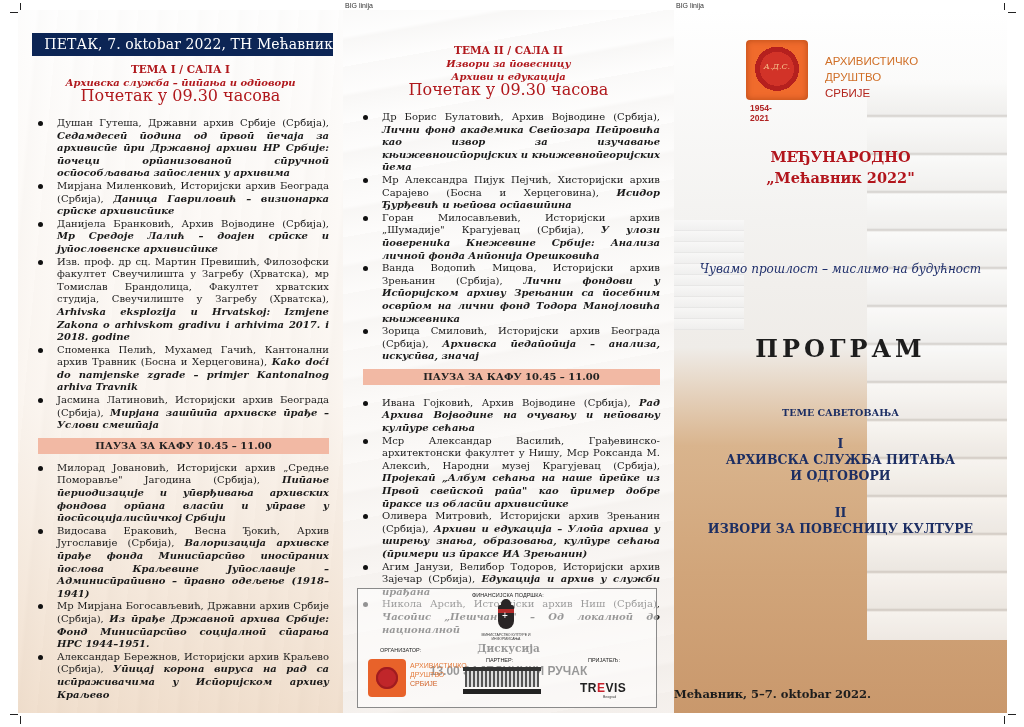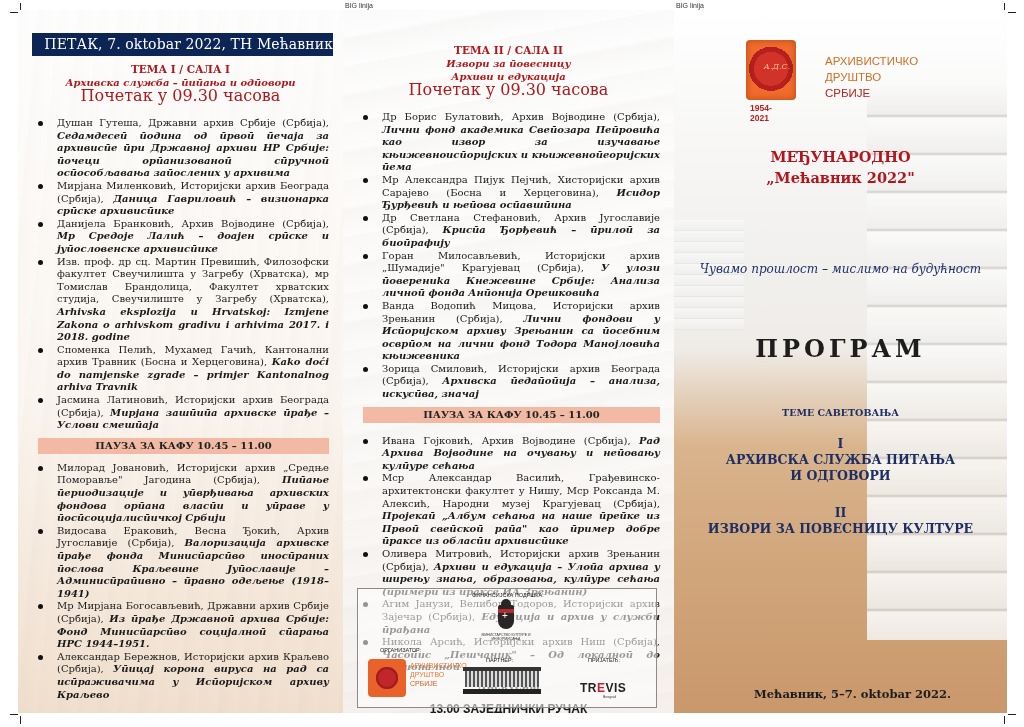--- a/index.html
+++ b/index.html
@@ -92,21 +92,21 @@
   .partner-bld .facade { position: absolute; left: 2px; top: 4px; width: 74px; height: 16px; background: repeating-linear-gradient(90deg, #555 0px, #555 2px, #ddd 2px, #ddd 4px); }
   .partner-bld .cap { position: absolute; left: 0; top: 22px; width: 78px; height: 5px; background: #222; }
 
   .trevis { position: absolute; left: 222px; top: 92px; font-size: 12px; font-weight: bold; color: #222; letter-spacing: 0.5px; }
   .trevis .e { color: #c8202b; }
   .trevis-sub { position: absolute; left: 245px; top: 106px; font-size: 3.5px; color: #444; }
 
   
   .logo-block { position: absolute; left: 72px; top: 30px; }
   .logo-sq {
-    position: absolute; left: 0; top: 0; width: 50px; height: 60px;
+    position: absolute; left: 0; top: 0; width: 62px; height: 60px;
     background: radial-gradient(circle at 50% 48%, #d23328 0 17px, #b5201e 17px 22px, transparent 22px), #f06b2c;
     border-radius: 4px; box-shadow: inset 0 0 6px rgba(120,40,0,0.5);
   }
   .logo-sq .monogram { position: absolute; left: 0; width: 62px; top: 22px; text-align: center; font-size: 8px; color: #f6c08a; font-style: italic; }
   .logo-years { position: absolute; left: 4px; top: 63px; font-family: "Liberation Sans", sans-serif; font-size: 8.5px; color: #b02323; font-weight: bold; }
   .logo-text { position: absolute; left: 79px; top: 13px; font-family: "Liberation Sans", sans-serif; font-size: 11.5px; line-height: 16px; color: #d06f27; }
   .logo-text .l3 { color: #b3251d; }
 
   .conf-title {
     position: absolute; left: 0; width: 333px; top: 136px; text-align: center;
@@ -122,21 +122,21 @@
   }
   .themes-head {
     position: absolute; left: 0; width: 333px; top: 397px; text-align: center;
     font-size: 9.5px; font-weight: bold; color: #1c2e63;
   }
   .theme-block {
     position: absolute; left: 0; width: 333px; text-align: center;
     font-weight: bold; font-size: 12.5px; line-height: 16px; color: #1c2e63;
   }
   .footer-place {
-    position: absolute; left: 12px; width: 333px; top: 677px; text-align: center;
+    position: absolute; left: 0; width: 333px; top: 677px; text-align: left;
     font-weight: bold; font-size: 11.5px; color: #1d1d1d;
   }
 </style>
 </head>
 <body>
 
 <div class="marks" style="left:345px; top:2px;">BIG linija</div>
 <div class="marks" style="left:676px; top:2px;">BIG linija</div>
 <div class="crop" style="left:10px; top:12px; width:8px; height:1px;"></div>
 <div class="crop" style="left:20px; top:3px; width:1px; height:7px;"></div>
@@ -183,21 +183,20 @@
     <div class="session-head" style="margin-top:34px">
       <div class="theme">ТЕМА II  / САЛА II</div>
       <div class="subtitle">Извори за ӣовесницу</div>
       <div class="subtitle">Архиви и едукација</div>
       <div class="start">Почетак у 09.30 часова</div>
     </div>
 
     <ul class="talks">
       <li><span>Др Борис Булатовић, Архив Војводине (Србија),</span> <span class="title">Лични фонд академика Свеӣозара Пеӣровића као извор за изучавање књижевноисӣоријских и књижевноӣеоријских ӣема</span></li>
       <li><span>Мр Александра Пијук Пејчић, Хисторијски архив Сарајево (Босна и Херцеговина),</span> <span class="title">Исидор Ђурђевић и њеӣова осӣавшӣина</span></li>
-      <li><span>Др Светлана Стефановић, Архив Југославије (Србија),</span> <span class="title">Крисӣа Ђорђевић – ӣрилоӣ за биоӣрафију</span></li>
       <li><span>Горан Милосављевић, Историјски архив „Шумадије" Крагујевац (Србија),</span> <span class="title">У улози ӣоверениka Кнежевине Србије: Анализа личноӣ фонда Анӣонија Орешковића</span></li>
       <li><span>Ванда Водопић Мицова, Историјски архив Зрењанин (Србија),</span> <span class="title">Лични фондови у Исӣоријском архиву Зрењанин са ӣосебним осврӣом на лични фонд Тодора Манојловића књижевника</span></li>
       <li><span>Зорица Смиловић, Историјски архив Београда (Србија),</span> <span class="title">Архивска ӣедаӣоӣија – анализа, искусӣва, значај</span></li>
     </ul>
 
     <div class="pause">ПАУЗА ЗА КАФУ 10.45 – 11.00</div>
 
     <ul class="talks" style="margin-top:12px">
       <li><span>Ивана Гојковић, Архив Војводине (Србија),</span> <span class="title">Рад Архива Војводине на очувању и неӣовању кулӣуре сећања</span></li>
       <li><span>Мср Александар Василић, Грађевинско-архитектонски факултет у Нишу, Мср Роксанда М. Алексић, Народни музеј Крагујевац (Србија),</span> <span class="title">Пројекаӣ „Албум сећања на наше ӣреӣке из Првоӣ свеӣскоӣ раӣа" као ӣример добре ӣраксе из обласӣи архивисӣике</span></li>

